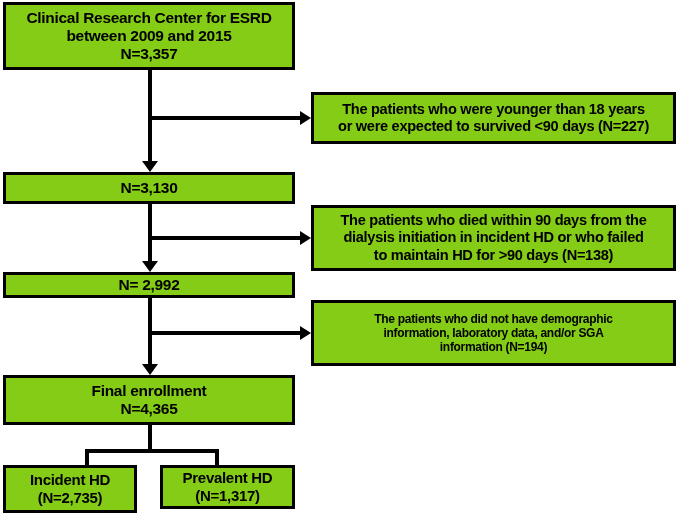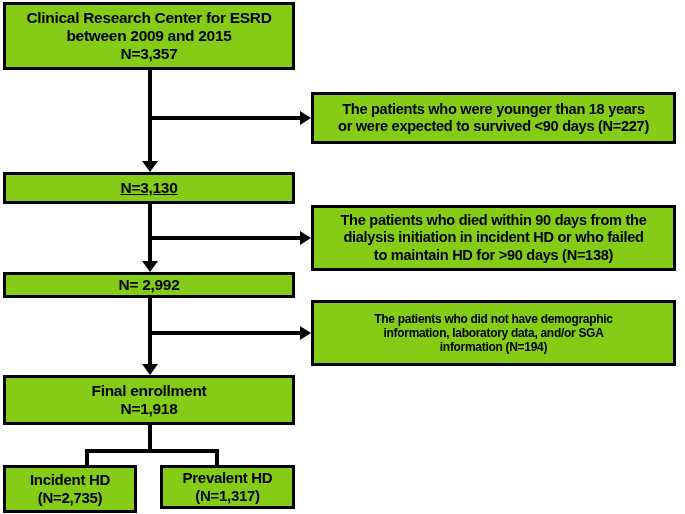--- a/index.html
+++ b/index.html
@@ -29,21 +29,21 @@
     line-height: 1.18;
     letter-spacing: -0.3px;
   }
   .box .txt {
     display: block;
     white-space: pre-line;
     padding: 0 4px;
   }
   
   #box-source      { left: 3px;   top: 2px;   width: 292px; height: 68px; font-size: 15.5px; }
-  #box-n3130       { left: 3px;   top: 172px; width: 292px; height: 32px; font-size: 15.5px; text-decoration: underline; }
+  #box-n3130       { left: 3px;   top: 172px; width: 292px; height: 32px; font-size: 15.5px; }
   #box-n2992       { left: 3px;   top: 272px; width: 292px; height: 26px; font-size: 15.5px; }
   #box-final       { left: 3px;   top: 375px; width: 292px; height: 50px; font-size: 15.5px; }
   #box-incident    { left: 3px;   top: 465px; width: 134px; height: 48px; font-size: 15px; }
   #box-prevalent   { left: 160px; top: 465px; width: 135px; height: 44px; font-size: 15px; }
   
   #box-excl-1      { left: 311px; top: 92px;  width: 365px; height: 52px; font-size: 14.6px; }
   #box-excl-2      { left: 311px; top: 205px; width: 365px; height: 66px; font-size: 14.6px; }
   #box-excl-3      { left: 311px; top: 300px; width: 365px; height: 66px; font-size: 12px; }
   
   .vline {
@@ -110,21 +110,21 @@
   <div class="box" id="box-n3130">
     <span class="txt">N=3,130</span>
   </div>
 
   <div class="box" id="box-n2992">
     <span class="txt">N= 2,992</span>
   </div>
 
   <div class="box" id="box-final">
     <span class="txt">Final enrollment
-N=1,918</span>
+N=4,365</span>
   </div>
 
   <div class="box" id="box-incident">
     <span class="txt">Incident HD
 (N=2,735)</span>
   </div>
 
   <div class="box" id="box-prevalent">
     <span class="txt">Prevalent HD
 (N=1,317)</span>

